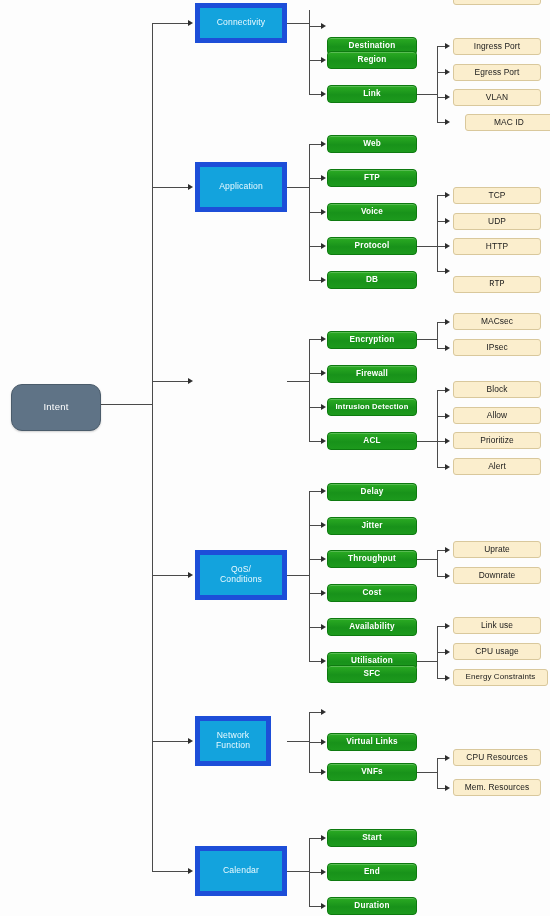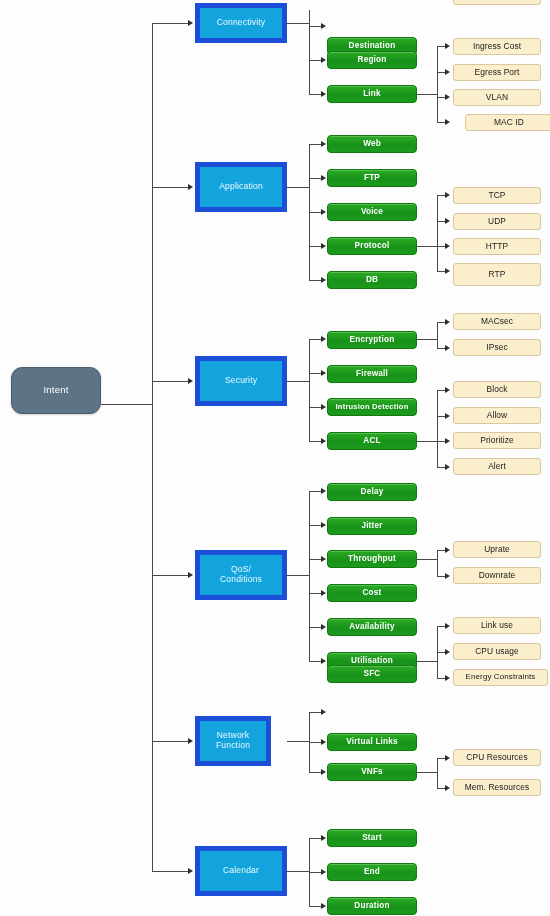--- a/index.html
+++ b/index.html
@@ -187,56 +187,55 @@
   <div class="ln lnv" style="left:309px;top:838px;height:68px;"></div>
   <div class="ln lnh" style="left:309px;top:838px;width:12px;"></div>
   <div class="arw" style="left:321px;top:834.6px;"></div>
   <div class="ln lnh" style="left:309px;top:872px;width:12px;"></div>
   <div class="arw" style="left:321px;top:868.6px;"></div>
   <div class="ln lnh" style="left:309px;top:906px;width:12px;"></div>
   <div class="arw" style="left:321px;top:902.6px;"></div>
 
   <div class="node leaf" style="left:453px;top:-12px;width:88px;height:17px;"></div>
 
-  <div class="node root" style="left:11px;top:367px;width:90px;height:47px;">Intent</div>
+  <div class="node root" style="left:11px;top:384px;width:90px;height:47px;">Intent</div>
 
   <div class="node cat" style="left:195px;top:3px;width:92px;height:40px;">Connectivity</div>
 
   <div class="node cat" style="left:195px;top:162px;width:92px;height:50px;">Application</div>
 
-  <div class="node cat" style="left:195px;top:356px;width:92px;height:50px;">Security</div>
 
   <div class="node cat" style="left:195px;top:550px;width:92px;height:50px;flex-direction:column;">
     <span>QoS/</span>
     <span>Conditions</span>
   </div>
 
   <div class="node cat" style="left:195px;top:716px;width:76px;height:50px;">Network Function</div>
 
   <div class="node cat" style="left:195px;top:846px;width:92px;height:50px;">Calendar</div>
 
   <div class="node attr" style="left:327px;top:17px;width:90px;height:18px;margin-top:20px;">Destination</div>
   <div class="node attr" style="left:327px;top:51px;width:90px;height:18px;">Region</div>
   <div class="node attr" style="left:327px;top:85px;width:90px;height:18px;">Link</div>
 
-  <div class="node leaf" style="left:453px;top:38px;width:88px;height:17px;">Ingress Cost</div>
+  <div class="node leaf" style="left:453px;top:38px;width:88px;height:17px;">Ingress Port</div>
   <div class="node leaf" style="left:453px;top:64px;width:88px;height:17px;">Egress Port</div>
   <div class="node leaf" style="left:453px;top:89px;width:88px;height:17px;">VLAN</div>
   <div class="node leaf" style="left:453px;top:114px;width:88px;height:17px;margin-left:12px;">MAC ID</div>
 
   <div class="node attr" style="left:327px;top:135px;width:90px;height:18px;">Web</div>
   <div class="node attr" style="left:327px;top:169px;width:90px;height:18px;">FTP</div>
   <div class="node attr" style="left:327px;top:203px;width:90px;height:18px;">Voice</div>
   <div class="node attr" style="left:327px;top:237px;width:90px;height:18px;">Protocol</div>
   <div class="node attr" style="left:327px;top:271px;width:90px;height:18px;">DB</div>
 
   <div class="node leaf" style="left:453px;top:187px;width:88px;height:17px;">TCP</div>
   <div class="node leaf" style="left:453px;top:213px;width:88px;height:17px;">UDP</div>
   <div class="node leaf" style="left:453px;top:238px;width:88px;height:17px;">HTTP</div>
-  <div class="node leaf" style="left:453px;top:263px;width:88px;height:23px;">RTP</div>
+  <div class="node leaf" style="left:453px;top:276px;width:88px;height:17px;font-family:Liberation Mono, monospace;">RTP</div>
 
   <div class="node attr" style="left:327px;top:331px;width:90px;height:18px;">Encryption</div>
   <div class="node attr" style="left:327px;top:365px;width:90px;height:18px;">Firewall</div>
   <div class="node attr" style="left:327px;top:398px;width:90px;height:18px;font-size:7.6px;">Intrusion Detection</div>
   <div class="node attr" style="left:327px;top:432px;width:90px;height:18px;">ACL</div>
 
   <div class="node leaf" style="left:453px;top:313px;width:88px;height:17px;">MACsec</div>
   <div class="node leaf" style="left:453px;top:339px;width:88px;height:17px;">IPsec</div>
 
   <div class="node leaf" style="left:453px;top:381px;width:88px;height:17px;">Block</div>

